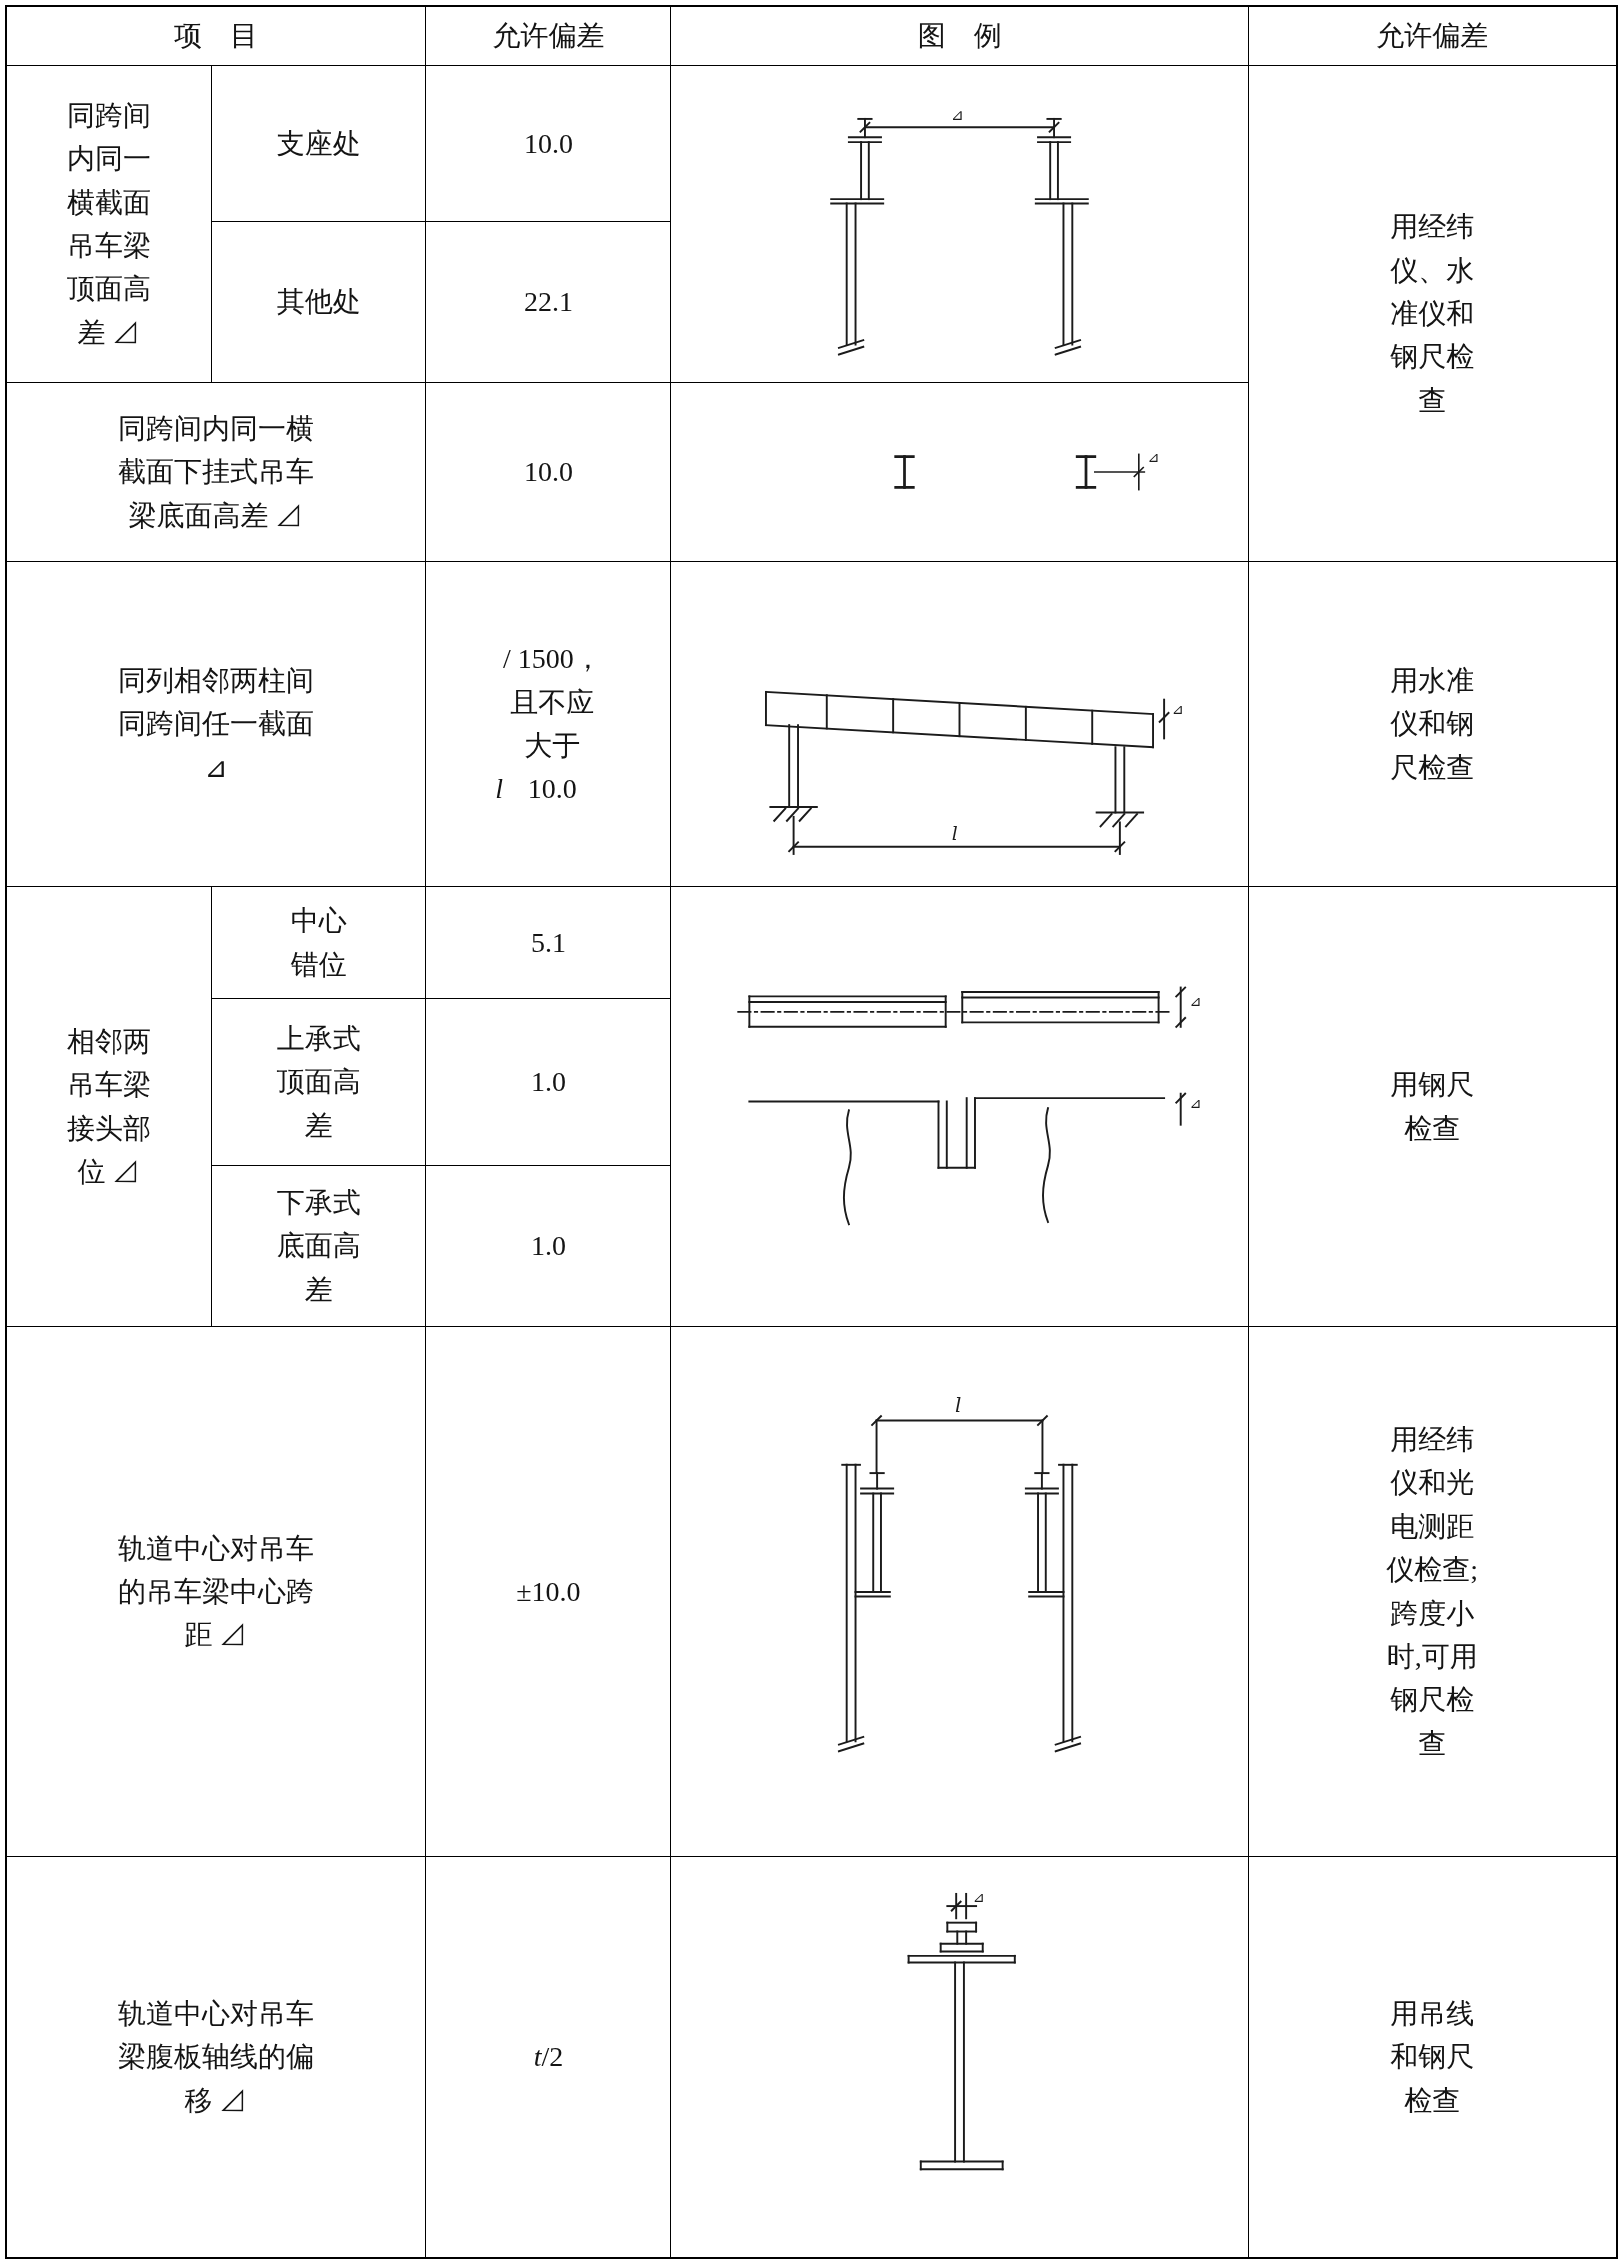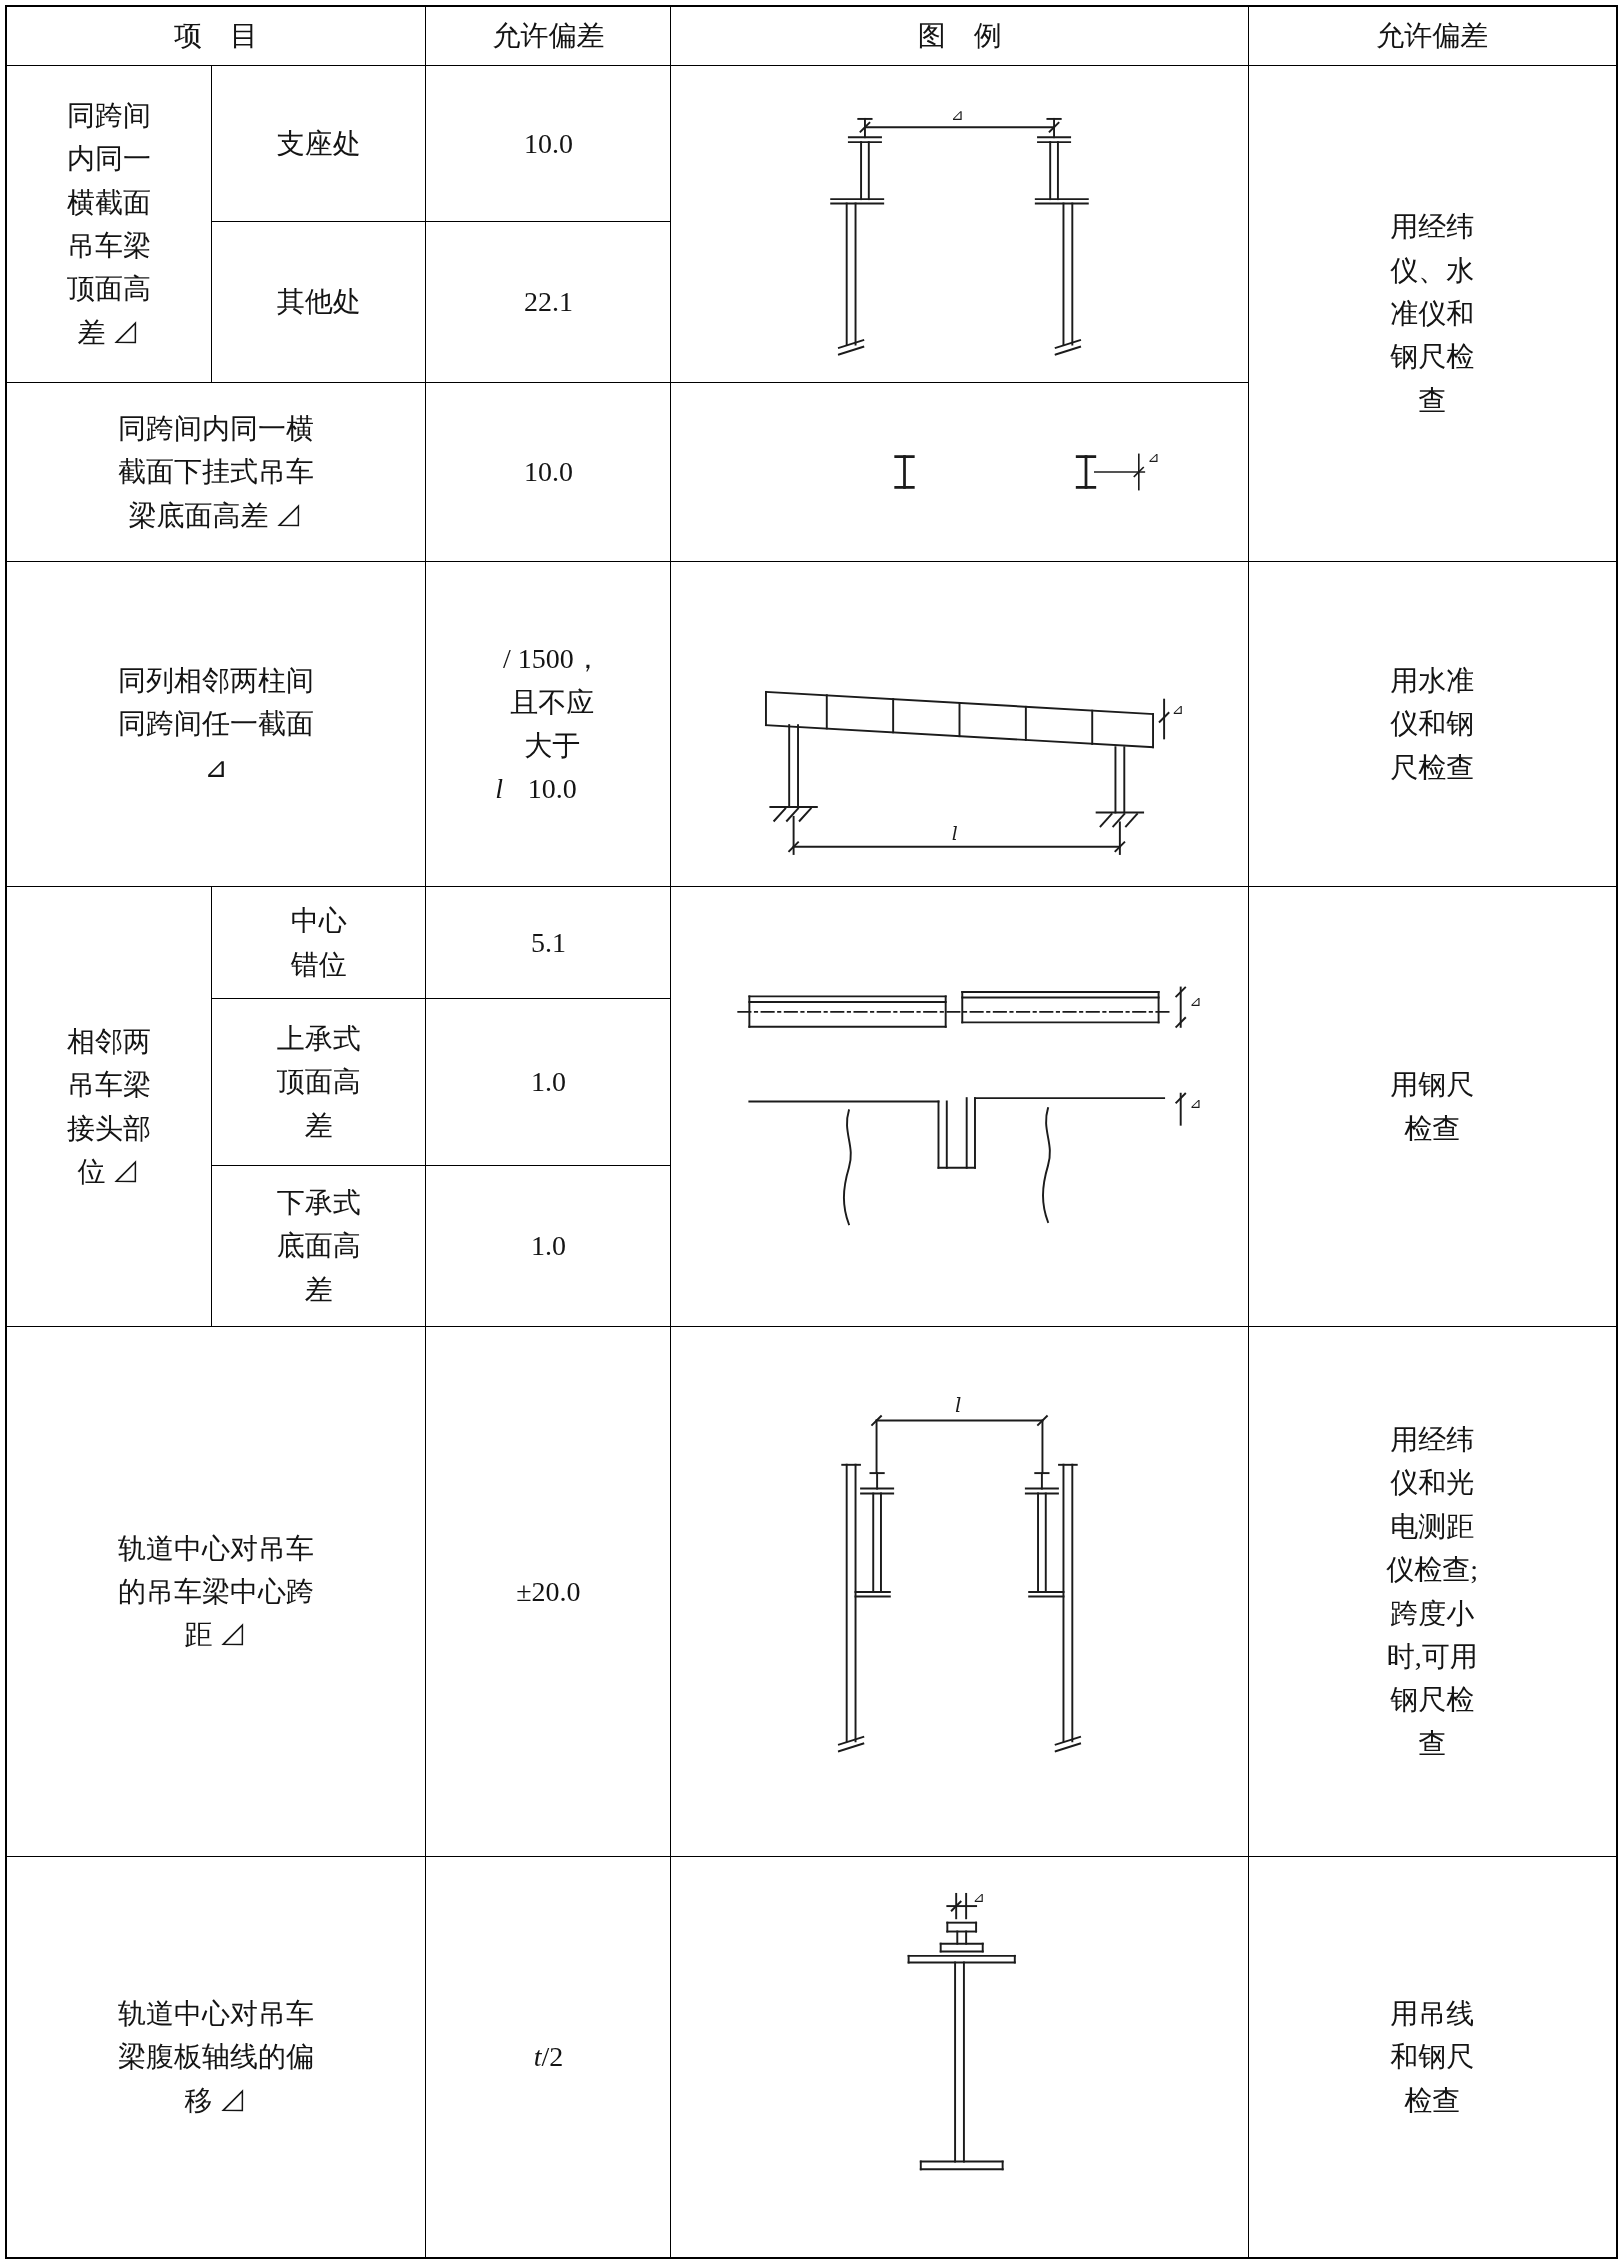--- a/index.html
+++ b/index.html
@@ -241,21 +241,21 @@
     <td><span class="pre">下承式
 底面高
 差</span></td>
     <td><span class="pre">1.0</span></td>
   </tr>
 
   <tr style="height:530px">
     <td colspan="2"><span class="pre">轨道中心对吊车
 的吊车梁中心跨
 距 ⊿</span></td>
-    <td><span class="pre">±20.0</span></td>
+    <td><span class="pre">±10.0</span></td>
     <td class="legend">
 
       <svg viewBox="0 0 1000 860" width="553" height="484" style="font-size:48px">
         <g stroke-width="3.5" stroke-linecap="square">
 
           <line x1="350" y1="120" x2="650" y2="120"></line>
           <line x1="342" y1="128" x2="358" y2="112"></line>
               <line x1="642" y1="128" x2="658" y2="112"></line>
           <line x1="350" y1="120" x2="350" y2="215"></line>
               <line x1="650" y1="120" x2="650" y2="215"></line>

